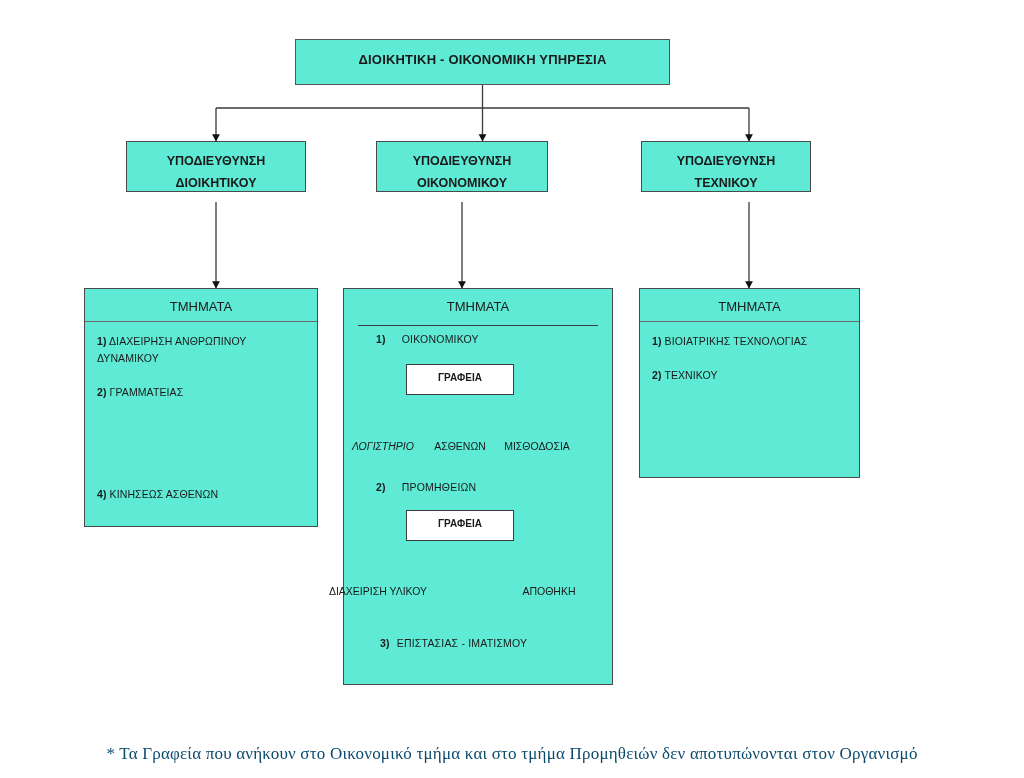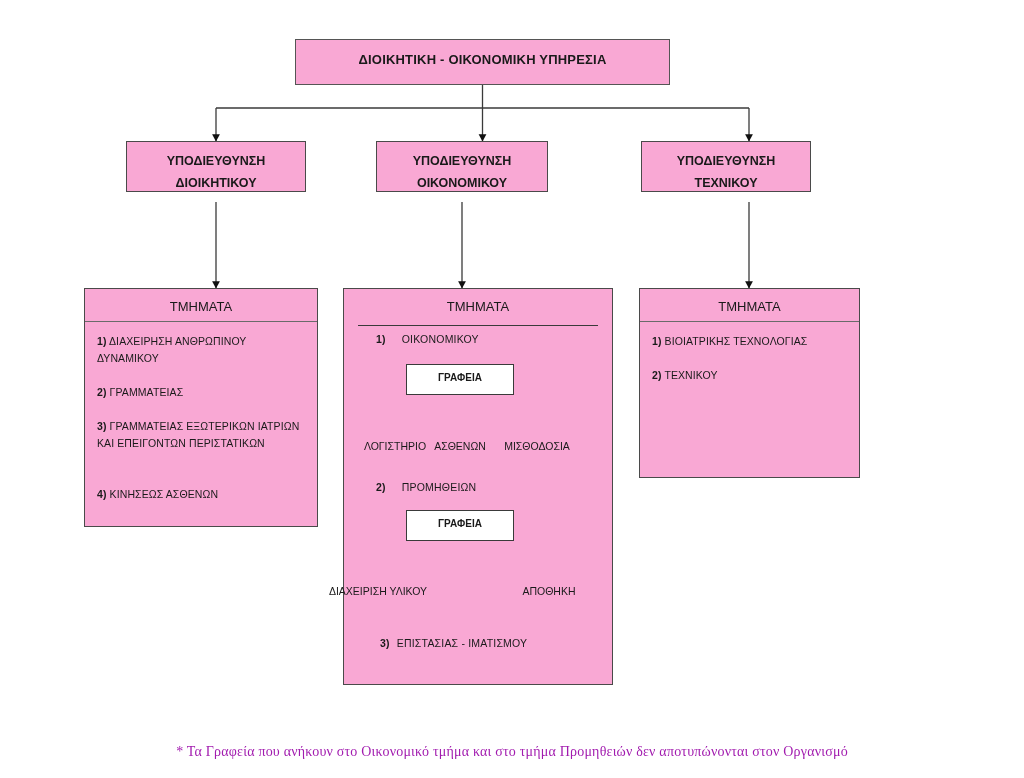--- a/index.html
+++ b/index.html
@@ -13,21 +13,21 @@
     height: 778px;
     background: #ffffff;
     font-family: "Liberation Sans", sans-serif;
     color: #1a1a1a;
     overflow: hidden;
   }
   .box {
     position: absolute;
     border: 1.5px solid #4a4a4a;
     box-sizing: border-box;
-    background: #f9a8d4;
+    background: #5eead4;
   }
   .box-title {
     font-weight: bold;
     text-align: center;
     letter-spacing: 0.2px;
   }
   
   #root-box {
     left: 295px; top: 39px; width: 375px; height: 46px;
     border-color: #555;
@@ -123,22 +123,22 @@
     pointer-events: none;
   }
 
   
   #footnote {
     position: absolute;
     left: 0; right: 0;
     top: 744px;
     text-align: center;
     font-family: "Liberation Serif", serif;
-    font-size: 14px;
-    color: #a21caf;
+    font-size: 17px;
+    color: #0c4a6e;
     letter-spacing: 0.2px;
   }
 </style>
 </head>
 <body>
 
 <div id="page">
 
   <svg id="wires" viewBox="0 0 1024 778" xmlns="http://www.w3.org/2000/svg">
     <defs>
@@ -203,41 +203,37 @@
     <div class="panel-rule-full" style="top:32px;"></div>
 
     <div class="list-item" style="left:12px; top:44px; width:212px;">
       <span class="num">1)</span>
       <span class="txt">ΔΙΑΧΕΙΡΗΣΗ ΑΝΘΡΩΠΙΝΟΥ ΔΥΝΑΜΙΚΟΥ</span>
     </div>
     <div class="list-item" style="left:12px; top:95px; width:212px;">
       <span class="num">2)</span>
       <span class="txt">ΓΡΑΜΜΑΤΕΙΑΣ</span>
     </div>
-    <div class="list-item" style="left:12px; top:129px; width:212px;">
-      <span class="num">3)</span>
-      <span class="txt">ΓΡΑΜΜΑΤΕΙΑΣ ΕΞΩΤΕΡΙΚΩΝ ΙΑΤΡΙΩΝ ΚΑΙ ΕΠΕΙΓΟΝΤΩΝ ΠΕΡΙΣΤΑΤΙΚΩΝ</span>
-    </div>
     <div class="list-item" style="left:12px; top:197px; width:212px;">
       <span class="num">4)</span>
       <span class="txt">ΚΙΝΗΣΕΩΣ ΑΣΘΕΝΩΝ</span>
     </div>
   </div>
 
   <div class="box" id="dept-mid">
     <div class="panel-head">ΤΜΗΜΑΤΑ</div>
     <div class="panel-rule-inset" style="top:36px;"></div>
 
     <div class="branch-head" style="left:32px; top:44px;">
       <span class="num">1)</span><span class="txt">ΟΙΚΟΝΟΜΙΚΟΥ</span>
     </div>
     <div class="grafeia-box" style="left:62px; top:75px; width:108px; height:31px;">
       <span>ΓΡΑΦΕΙΑ</span>
     </div>
-    <div class="leaf-label" style="left:51px; top:149px;">ΛΟΓΙΣΤΗΡΙΟ</div>
+    <div class="leaf-label" style="left:39px; top:149px;font-style:italic;">ΛΟΓΙΣΤΗΡΙΟ</div>
     <div class="leaf-label" style="left:116px; top:149px;">ΑΣΘΕΝΩΝ</div>
     <div class="leaf-label" style="left:193px; top:149px;">ΜΙΣΘΟΔΟΣΙΑ</div>
 
     <div class="branch-head" style="left:32px; top:192px;">
       <span class="num">2)</span><span class="txt">ΠΡΟΜΗΘΕΙΩΝ</span>
     </div>
     <div class="grafeia-box" style="left:62px; top:221px; width:108px; height:31px;">
       <span>ΓΡΑΦΕΙΑ</span>
     </div>
     <div class="leaf-label" style="left:34px; top:294px; width:110px;">ΔΙΑΧΕΙΡΙΣΗ ΥΛΙΚΟΥ</div>

